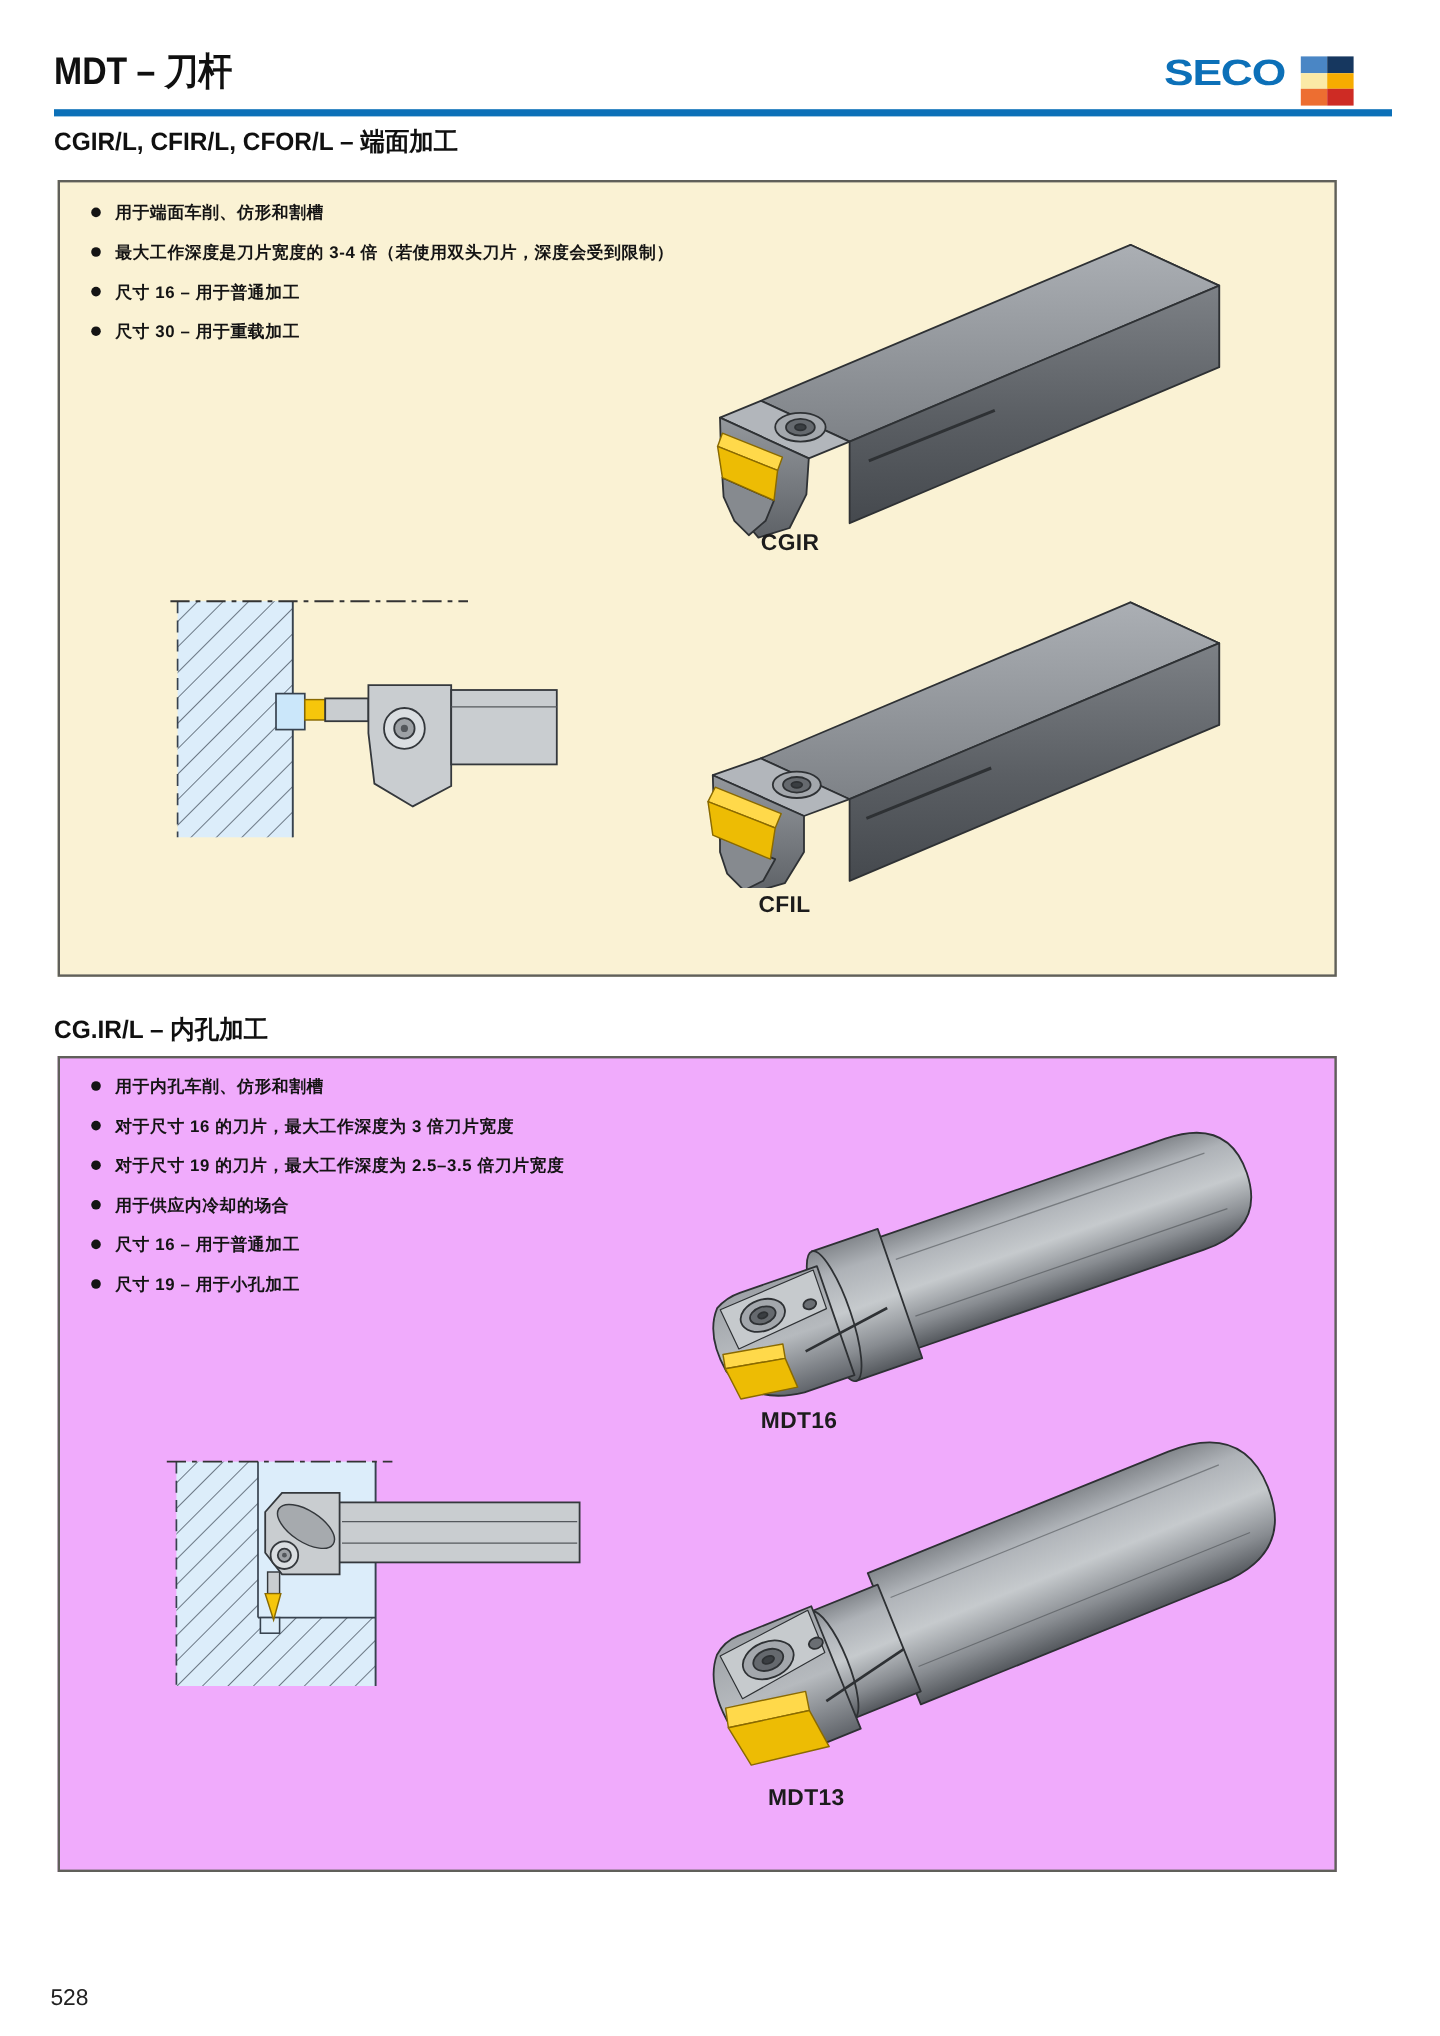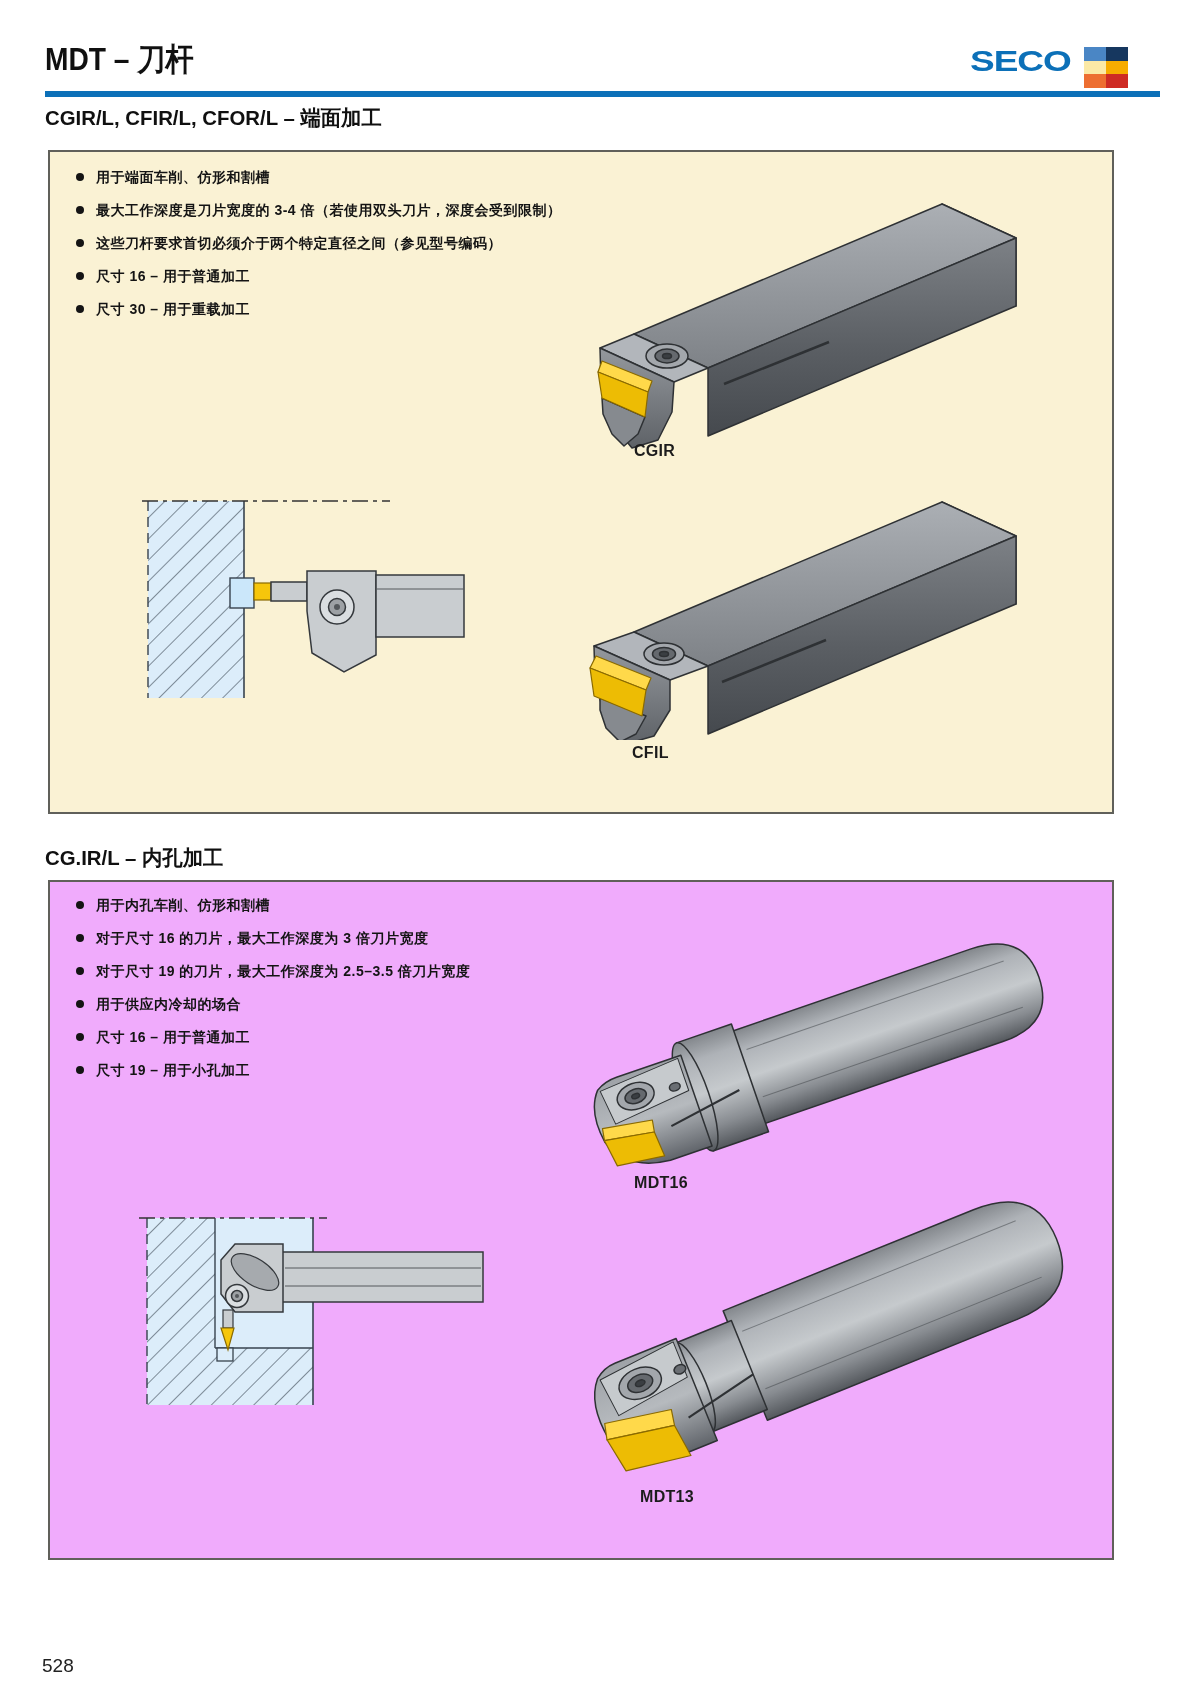--- a/index.html
+++ b/index.html
@@ -46,21 +46,21 @@
   .features2 { left:22px; top:8px;  width:600px; }
   .features li {
     position:relative; padding-left:24px; margin-bottom:3px;
     font-size:14px; font-weight:bold; line-height:30px; letter-spacing:.5px; color:#141414;
   }
   .features li::before {
     content:""; position:absolute; left:4px; top:11px;
     width:8px; height:8px; border-radius:50%; background:#141414;
   }
   .tool-label {
-    position:absolute; font-size:16px; font-weight:bold; color:#1c1c1c; letter-spacing:.3px;
+    position:absolute; font-size:19px; font-weight:bold; color:#1c1c1c; letter-spacing:.3px;
   }
   svg { position:absolute; display:block; }
   .svg-cgir  { left:524px; top:14px;  width:472px; height:288px; }
   .lbl-cgir  { left:584px; top:290px; }
   .svg-diag1 { left:90px;  top:331px; width:330px; height:215px; }
   .svg-cfil  { left:524px; top:316px; width:472px; height:272px; }
   .lbl-cfil  { left:582px; top:592px; }
   .svg-mdt16 { left:534px; top:46px;  width:476px; height:242px; }
   .lbl-mdt16 { left:584px; top:292px; }
   .svg-diag2 { left:85px;  top:238px; width:350px; height:285px; }
@@ -89,21 +89,20 @@
 
   <div class="rule" style="background: rgb(12, 112, 184);"></div>
 
   <h2 class="sec-heading sec1">CGIR/L, CFIR/L, CFOR/L – 端面加工</h2>
 
   <section class="panel panel1" style="background: rgb(250, 242, 212);">
 
     <ul class="features features1">
       <li>用于端面车削、仿形和割槽</li>
       <li>最大工作深度是刀片宽度的 3-4 倍（若使用双头刀片，深度会受到限制）</li>
-      <li>这些刀杆要求首切必须介于两个特定直径之间（参见型号编码）</li>
       <li>尺寸 16 – 用于普通加工</li>
       <li>尺寸 30 – 用于重载加工</li>
     </ul>
 
     <svg class="svg-cgir" viewBox="0 0 472 288">
       <defs>
         <linearGradient id="cgTop" x1="0" y1="0" x2="0" y2="1">
           <stop offset="0" stop-color="#ABAFB4"></stop>
             <stop offset="1" stop-color="#7E8287"></stop>
         </linearGradient>

